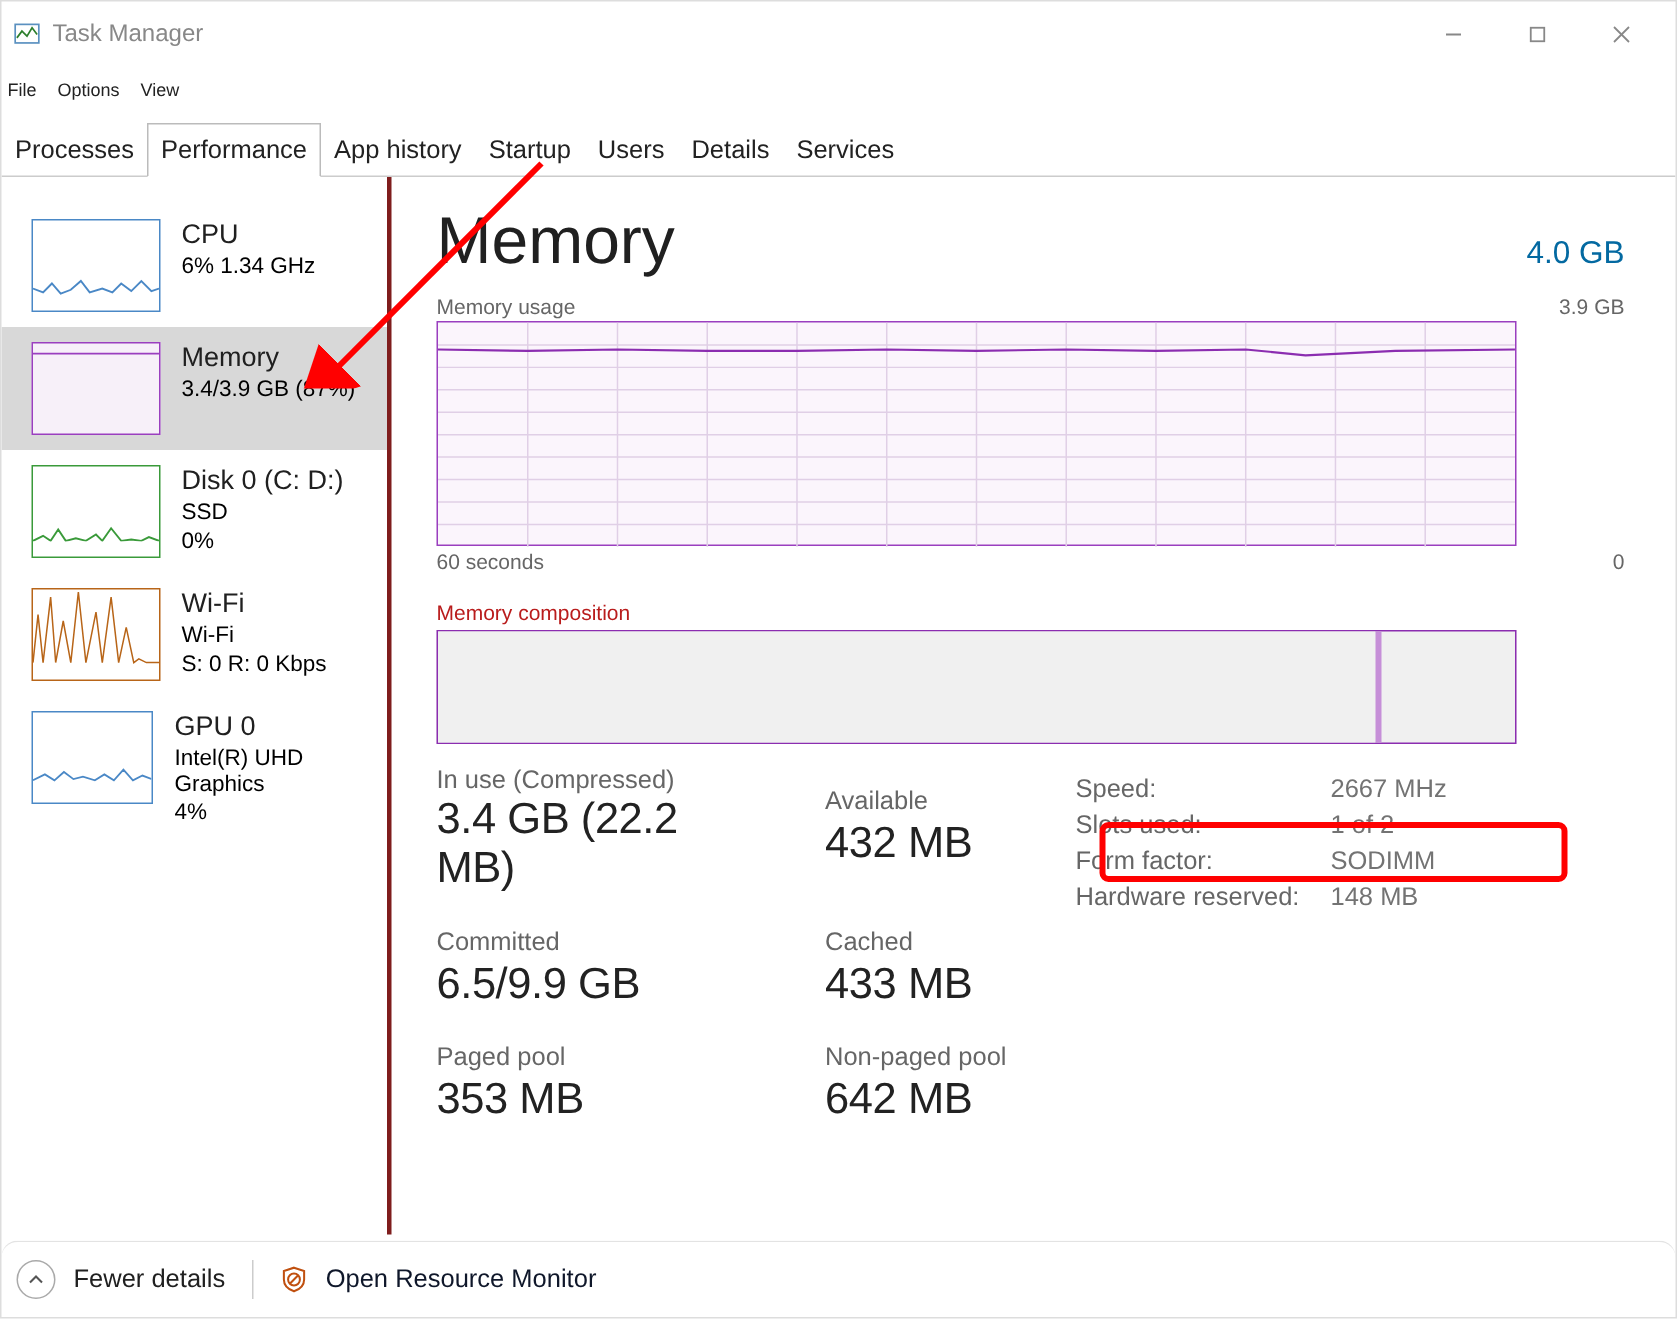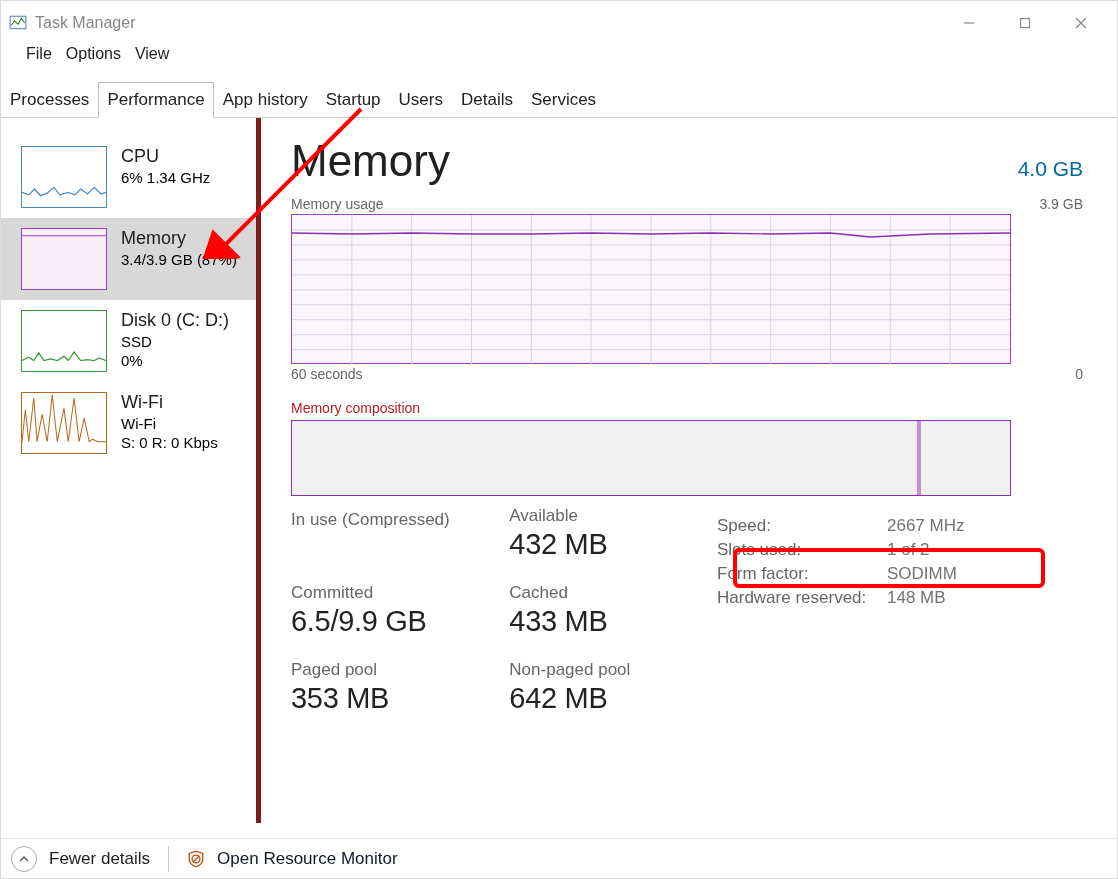--- a/index.html
+++ b/index.html
@@ -35,23 +35,24 @@
     display: flex;
     align-items: center;
     justify-content: center;
     color: #888;
   }
 
   
   .menubar {
     height: 30px;
     display: flex;
+    align-items: center;
     gap: 14px;
-    padding: 0 25px;
-    font-size: 16px;
+    padding: 0 4px;
+    font-size: 12px;
     color: #222;
   }
 
   
   .tabs {
     display: flex;
     align-items: stretch;
     border-bottom: 1px solid #ccc;
     font-size: 17px;
     margin-top: 6px;
@@ -74,21 +75,21 @@
   
   .body {
     display: flex;
     height: calc(100% - 44px - 30px - 42px - 56px);
   }
 
   
   .sidebar {
     width: 260px;
     padding-top: 18px;
-    border-right: 5px solid #7f1d1d;
+    border-right: 3px solid #7f1d1d;
   }
   .side-item {
     display: flex;
     gap: 14px;
     padding: 10px 0 10px 20px;
   }
   .side-item.selected {
     background: #d8d8d8;
   }
   .side-chart {
@@ -180,27 +181,28 @@
     position: absolute;
     pointer-events: none;
   }
 
   
   .footer {
     position: absolute;
     bottom: 0;
     left: 0;
     right: 0;
-    height: 40px;
+    height: 51px;
     display: flex;
     align-items: center;
     padding: 0 10px;
     gap: 12px;
     border-top: 1px solid #e3e3e3;
     font-size: 17px;
+    border-radius: 11px;
   }
   .chev {
     width: 26px; height: 26px;
     border: 1px solid #aaa;
     border-radius: 50%;
     display:flex; align-items:center; justify-content:center;
   }
   .vbar { width:1px; height:26px; background:#ccc; margin: 0 6px; }
   .link { color:#0f172a; }
   .shield-icon { width:18px; height:18px; display:inline-flex; }
@@ -299,20 +301,32 @@
             <polyline points="0,58 4,20 8,58 14,6 18,58 24,25 30,58 36,2 42,58 50,18 55,58 62,6 68,58 74,30 80,58 84,55 90,58 100,58" fill="none" stroke="#b86518" stroke-width="1.2"></polyline>
           </svg>
       </div>
       <div class="side-text">
         <span class="side-title">Wi-Fi</span>
         <span class="side-line">Wi-Fi</span>
         <span class="side-line">S: 0  R: 0 Kbps</span>
       </div>
     </div>
 
+    <div class="side-item">
+      <div class="side-chart gpu-border">
+        <svg viewBox="0 0 100 60" preserveAspectRatio="none">
+            <polyline points="0,57 10,52 18,57 26,50 34,56 42,54 52,57 60,52 68,57 76,48 84,57 92,53 100,56" fill="none" stroke="#4a88c6" stroke-width="1.5"></polyline>
+          </svg>
+      </div>
+      <div class="side-text">
+        <span class="side-title">GPU 0</span>
+        <span class="side-line">Intel(R) UHD Graphics</span>
+        <span class="side-line">4%</span>
+      </div>
+    </div>
 
   </div>
 
   <div class="main">
     <div class="main-header">
       <span class="main-title">Memory</span>
       <span class="main-total">4.0 GB</span>
     </div>
 
     <div class="graph-wrap">
@@ -357,21 +371,24 @@
         <div class="comp-fill"></div>
         <div class="comp-line"></div>
       </div>
     </div>
 
     <div class="stats">
       <div class="stats-left">
         <div class="stat span2">
           <span class="stat-label">In use (Compressed)</span>
         </div>
-        <div class="stat" style="grid-column:2; margin-top:-46px;">
+        <div class="stat" style="grid-column:1; margin-top:-22px;">
+          <span class="stat-value">3.4 GB (22.2 MB)</span>
+        </div>
+        <div class="stat" style="grid-column:2; margin-top:-46px;justify-content:center;">
           <span class="stat-label">Available</span>
           <span class="stat-value">432 MB</span>
         </div>
         <div class="stat">
           <span class="stat-label">Committed</span>
           <span class="stat-value">6.5/9.9 GB</span>
         </div>
         <div class="stat">
           <span class="stat-label">Cached</span>
           <span class="stat-value">433 MB</span>

